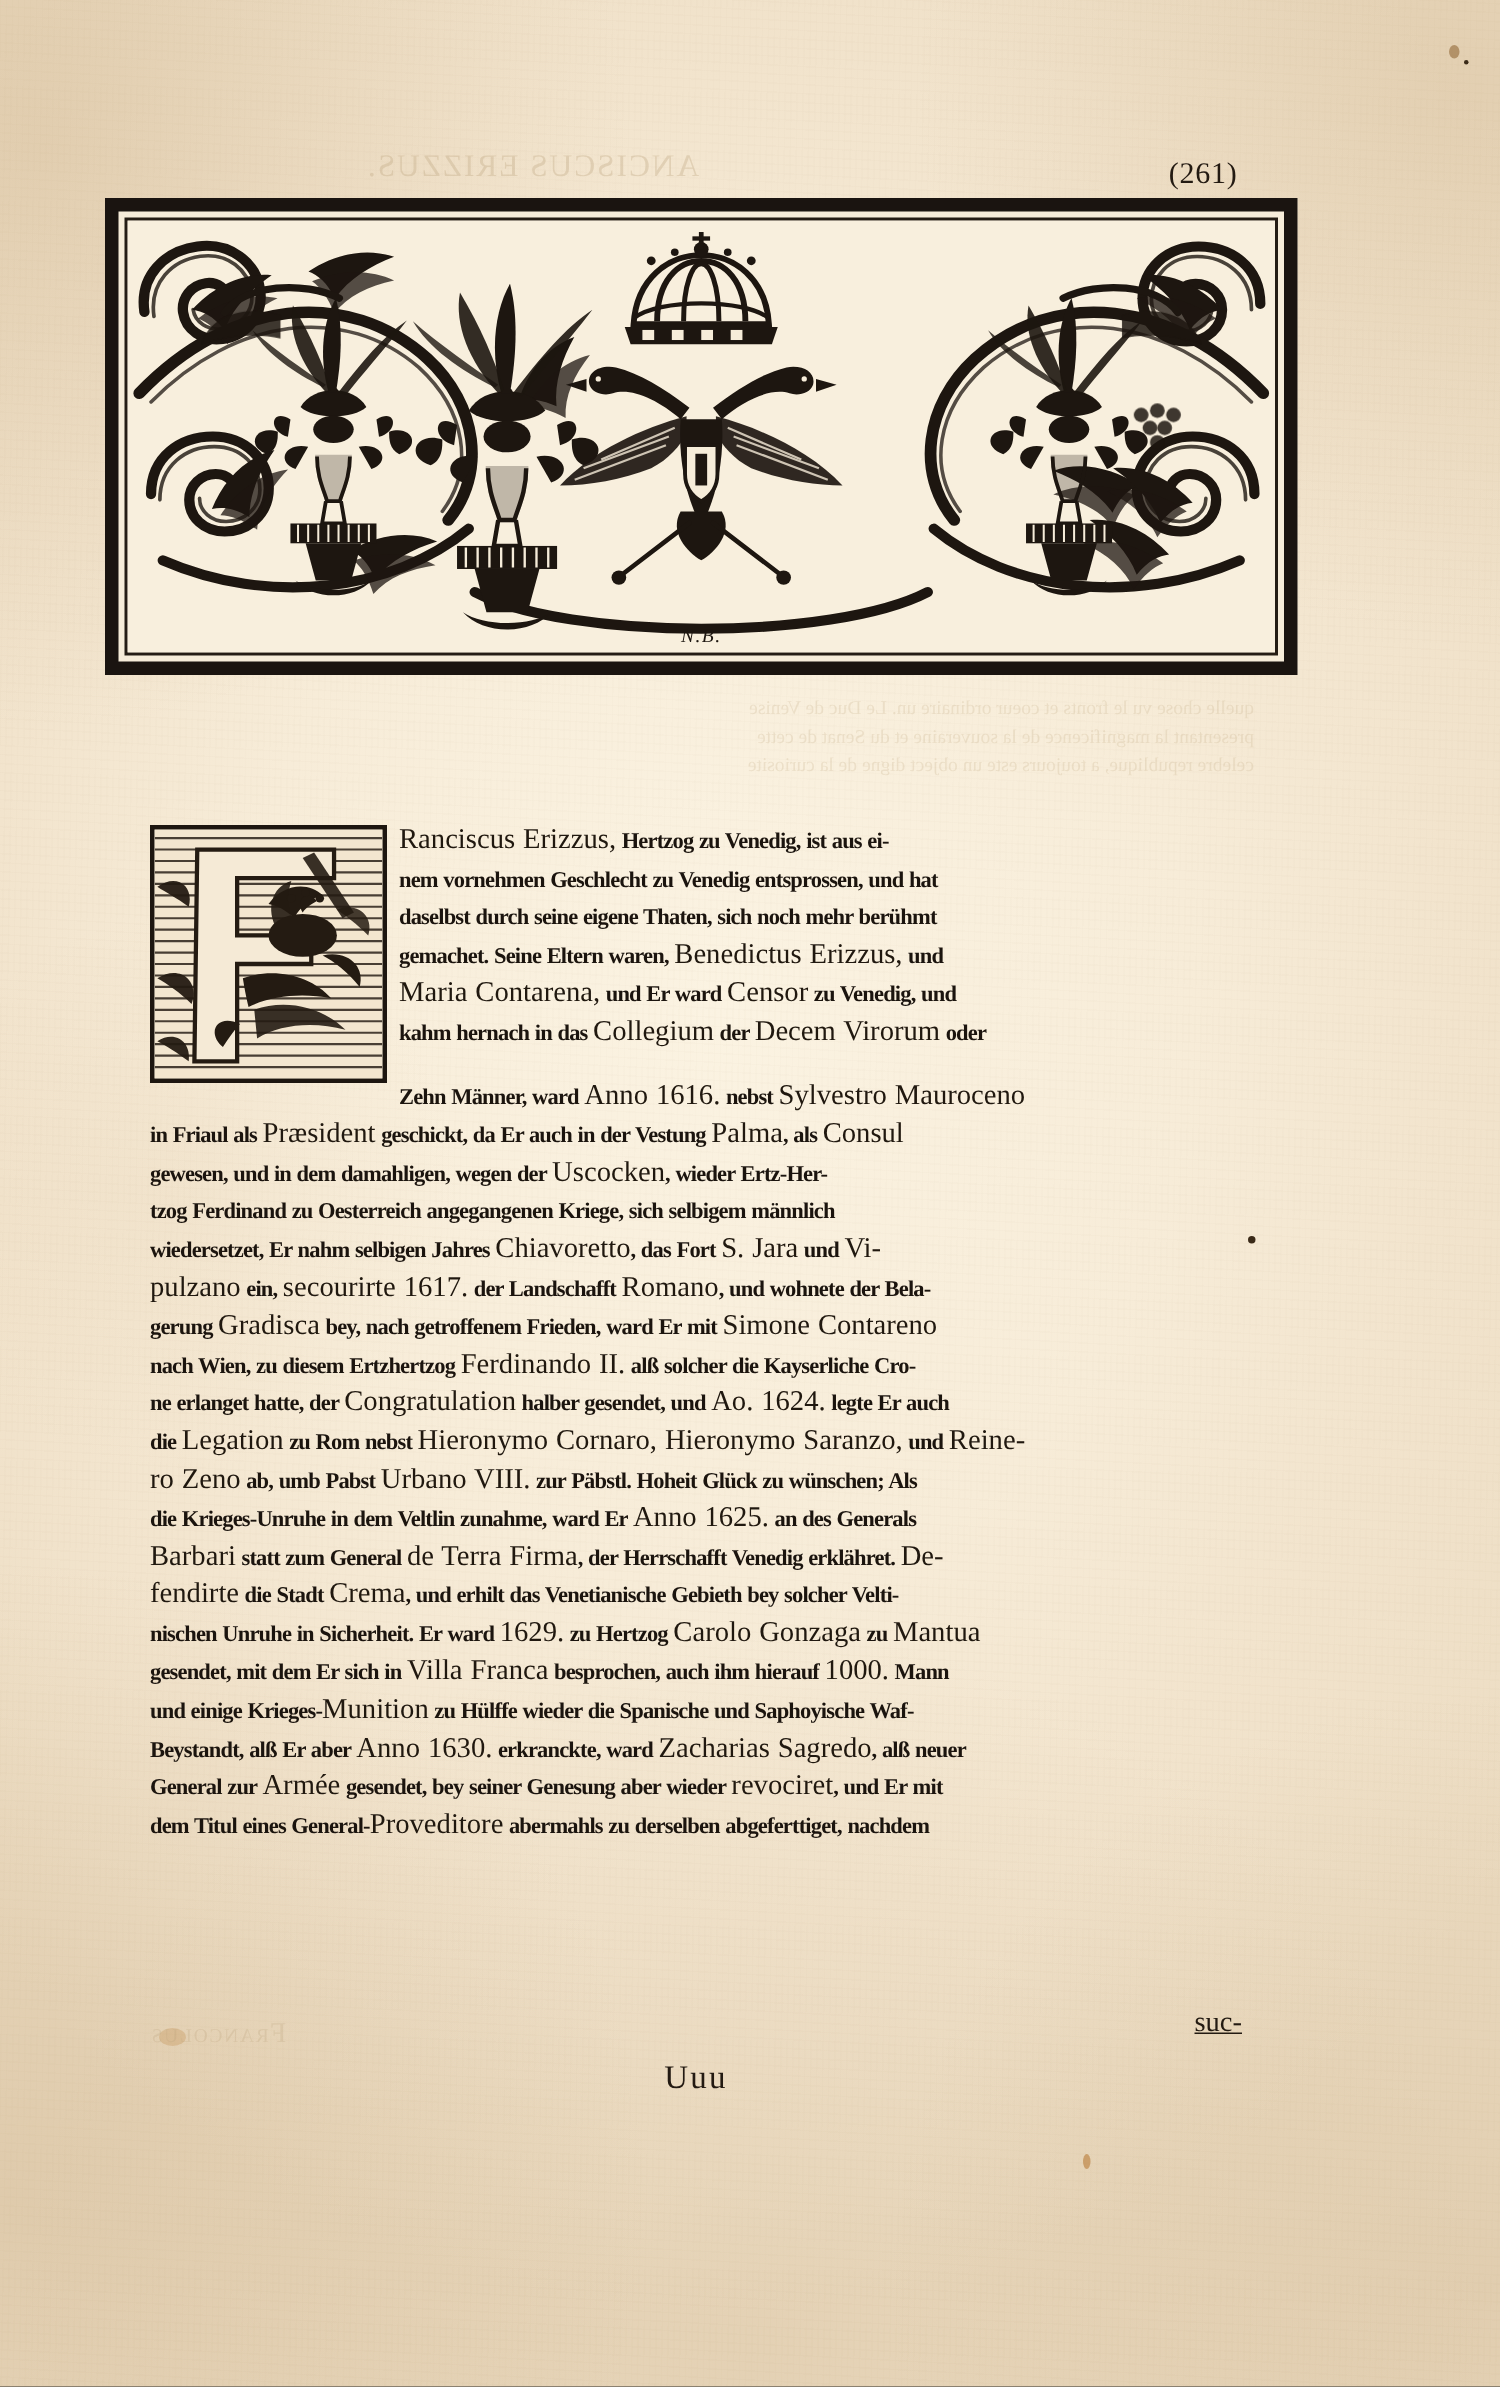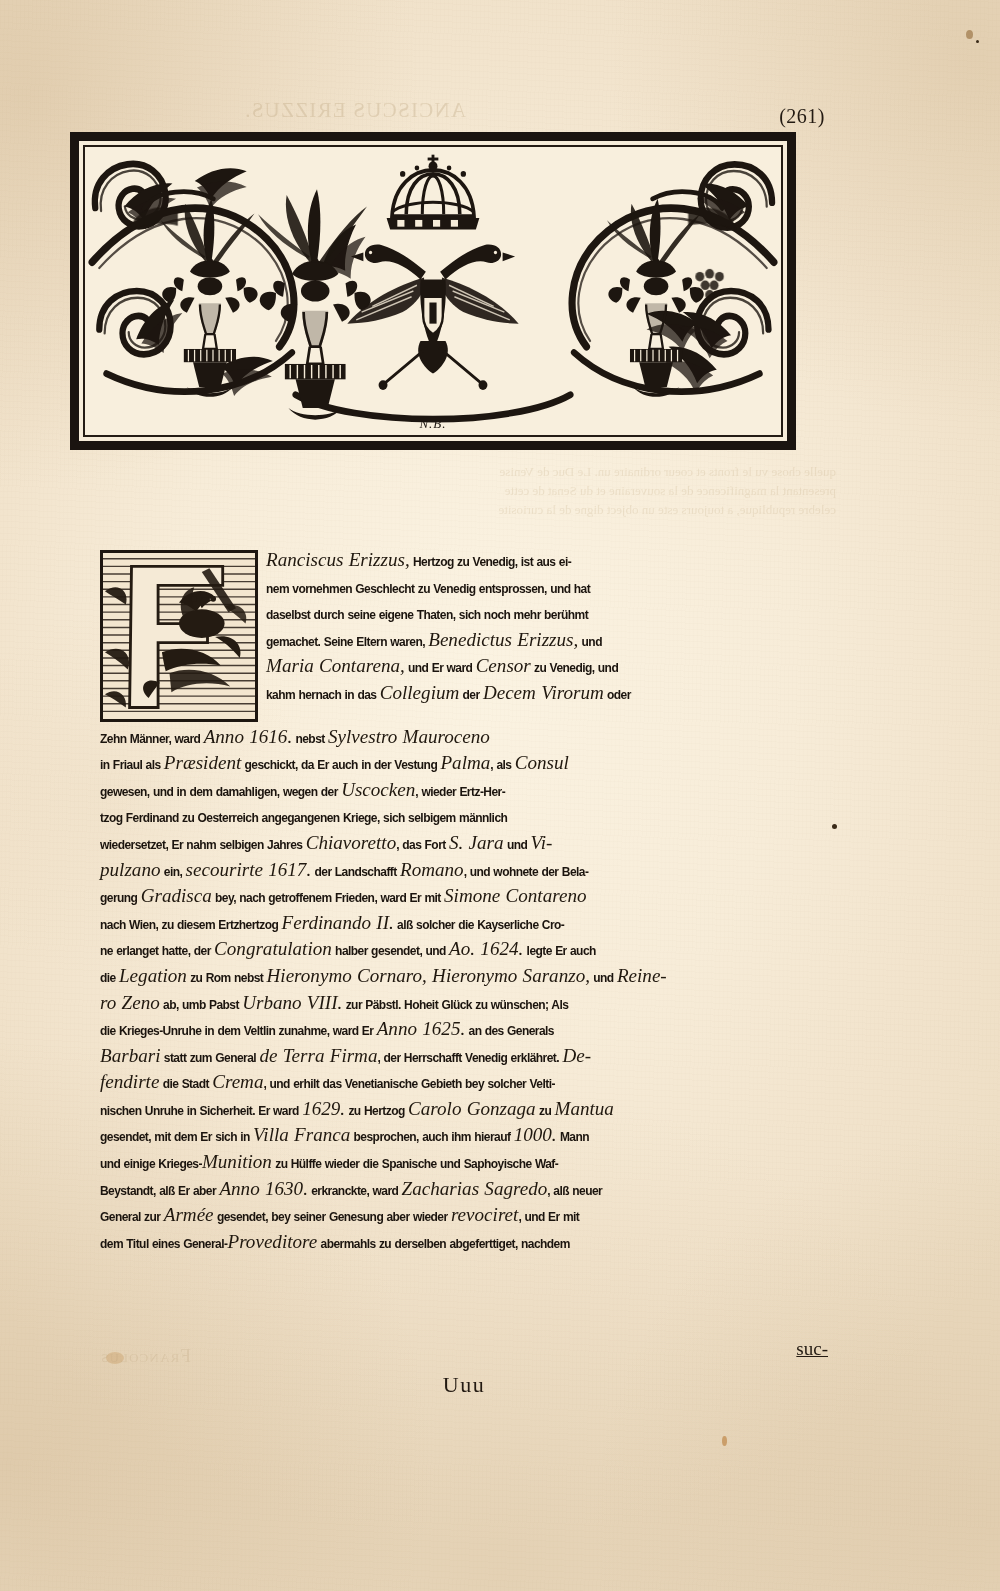--- a/index.html
+++ b/index.html
@@ -69,21 +69,21 @@
     position: absolute;
     top: 105px; right: 175px;
     font-size: 20px;
     letter-spacing: .5px;
   }
 
   
   .headpiece {
     position: absolute;
     left: 70px; top: 132px;
-    width: 726px; height: 318px;
+    width: 795px; height: 318px;
     background: #f6ecd9;
     border: 9px solid #1a1410;
     box-sizing: border-box;
   }
   .headpiece-inner {
     position: absolute; inset: 4px;
     border: 2px solid #241c14;
     overflow: hidden;
     background: #f8efdd;
   }
@@ -119,33 +119,32 @@
   .body-text {
     font-size: 19.1px;
     line-height: 24.6px;
     text-align: justify;
     text-justify: inter-word;
     hyphens: none;
     word-spacing: .5px;
   }
   
   .f {
-    font-family: Liberation Sans, sans-serif;
+    font-family: Liberation Serif, serif;
     font-weight: 700;
-    font-size: 12px;
+    font-size: 15px;
     letter-spacing: -.55px;
     color: #1b140e;
   }
   
   .r {
     font-family: "Liberation Serif", "DejaVu Serif", serif;
     font-weight: 400;
     letter-spacing: 0;
     color: #20180f;
-    font-style: italic;
   }
 
   .signature-row {
     position: absolute;
     left: 100px; top: 1336px;
     width: 728px;
     height: 30px;
   }
   .sig-mark {
     position: absolute;

